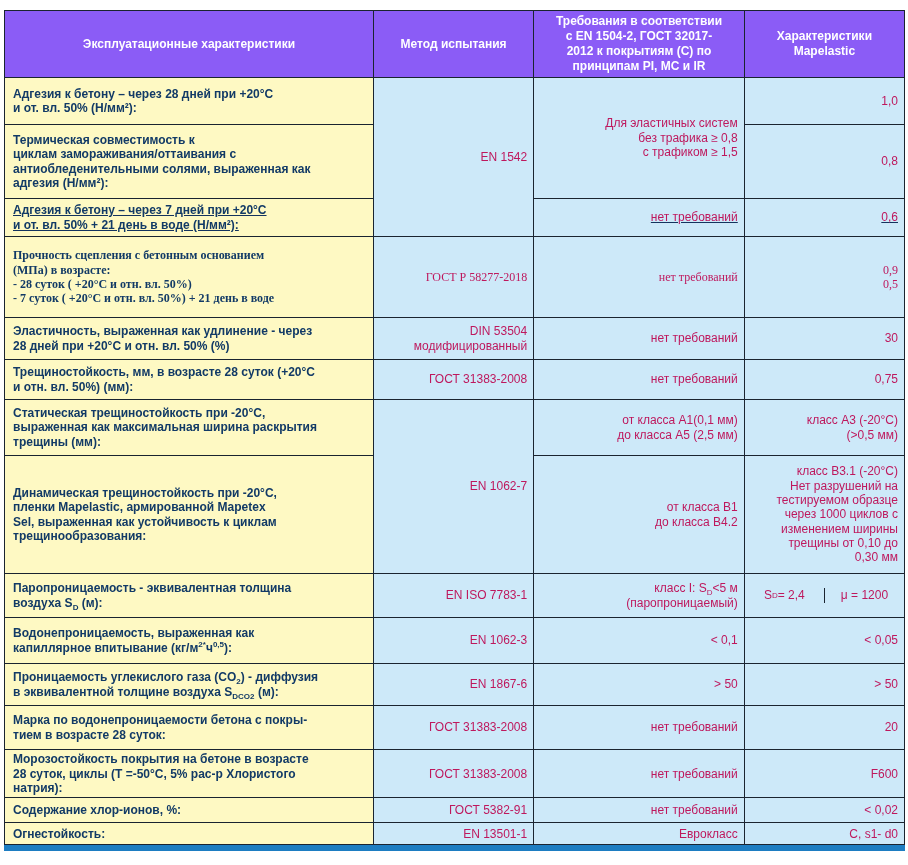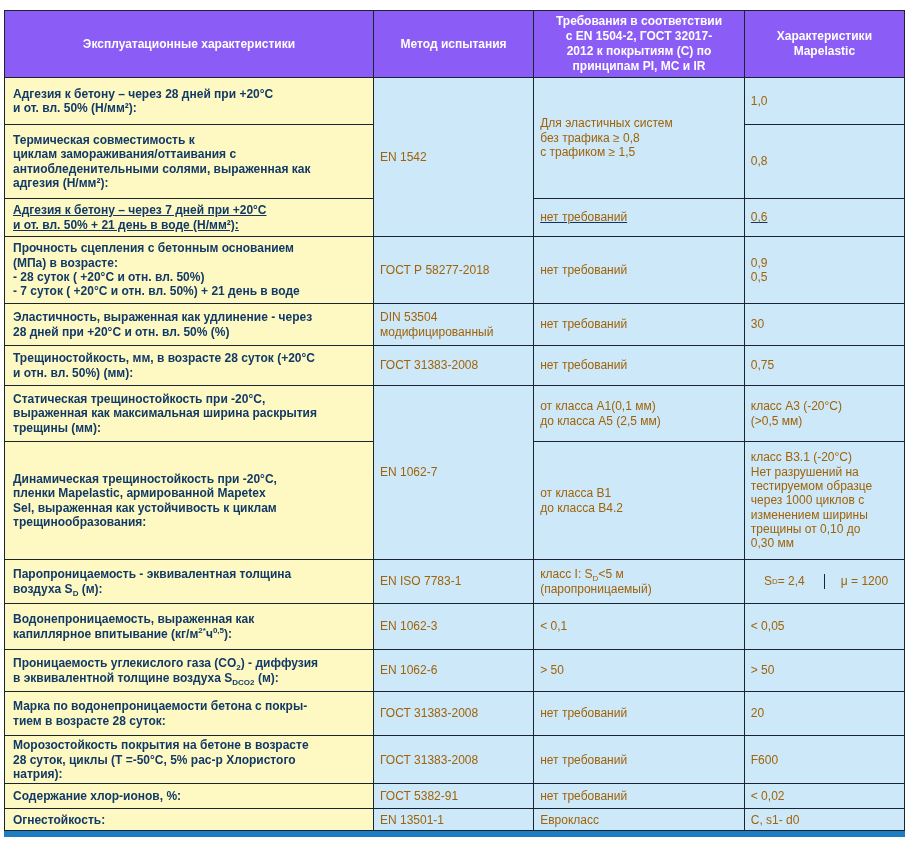--- a/index.html
+++ b/index.html
@@ -25,29 +25,29 @@
     white-space:pre-line;font-size:12px;line-height:1.25;height:60px;
   }
   td{
     border:1px solid #1a2430;vertical-align:middle;padding:2px 6px;
     white-space:pre-line;line-height:1.2;
   }
   td.param{
     background:#fef9c3;font-weight:bold;text-align:left;padding-left:8px;
     color:#123a66;
   }
-  td.val{background:#cde9f9;text-align:left;color:#a16207;}
+  td.val{background:#cde9f9;text-align:right;color:#be185d;}
   sub,sup{font-size:8px;line-height:0;}
   td.nopad{padding:0;}
   .split{display:flex;width:100%;height:100%;align-items:stretch;}
   .split>div{
     flex:1;display:flex;align-items:center;justify-content:center;
   }
   .split>div:first-child{border-right:1px solid #1a2430;}
-  .r1{height:47px;} .r2{height:74px;} .r3{height:38px;text-decoration:underline;} .r4{height:67px;}
+  .r1{height:47px;} .r2{height:74px;} .r3{height:38px;text-decoration:underline;} .r4{height:81px;font-family:Liberation Serif, serif;}
   .r5{height:42px;margin-left:28px;} .r6{height:40px;} .r7{height:56px;} .r8{height:118px;}
   .r9{height:44px;} .r10{height:46px;} .r11{height:42px;margin-left:48px;} .r12{height:44px;}
   .r13{height:46px;} .r14{height:25px;} .r15{height:22px;}
   .bottom-bar{height:6px;background:#1d7dc2;}
 </style>
 </head>
 <body>
 
 <div class="page">
   <div class="gap"></div>
@@ -160,21 +160,21 @@
       <tr class="r10">
         <td class="param"><span>Водонепроницаемость, выраженная как
 капиллярное впитывание (кг/м</span><sup>2*</sup><span>ч</span><sup>0,5</sup><span>):</span></td>
         <td class="val">EN 1062-3</td>
         <td class="val">&lt; 0,1</td>
         <td class="val">&lt; 0,05</td>
       </tr>
       <tr class="r11">
         <td class="param"><span>Проницаемость углекислого газа (CO</span><sub>2</sub><span>) - диффузия
 в эквивалентной толщине воздуха S</span><sub>DCO2</sub><span> (м):</span></td>
-        <td class="val">EN 1062-6</td>
+        <td class="val">EN 1867-6</td>
         <td class="val">&gt; 50</td>
         <td class="val">&gt; 50</td>
       </tr>
       <tr class="r12">
         <td class="param">Марка по водонепроницаемости бетона с покры-
 тием в возрасте 28 суток:</td>
         <td class="val">ГОСТ 31383-2008</td>
         <td class="val">нет требований</td>
         <td class="val">20</td>
       </tr>

